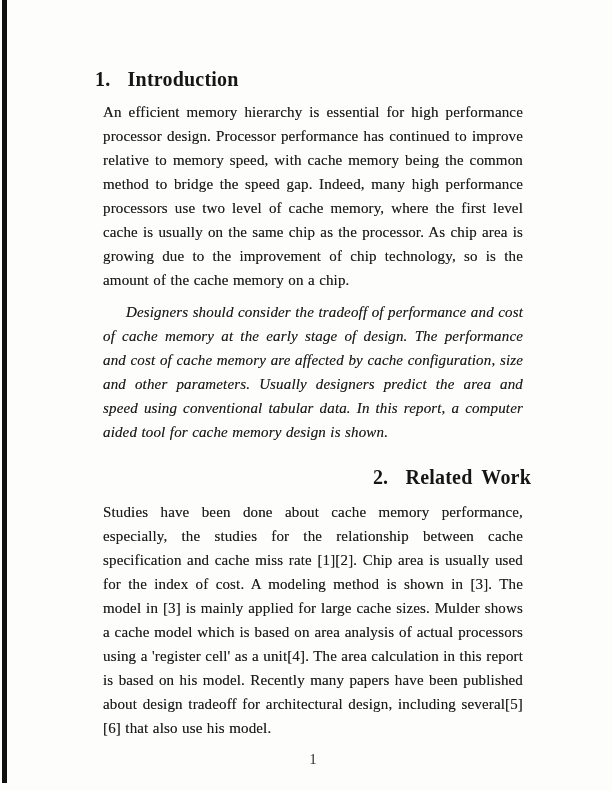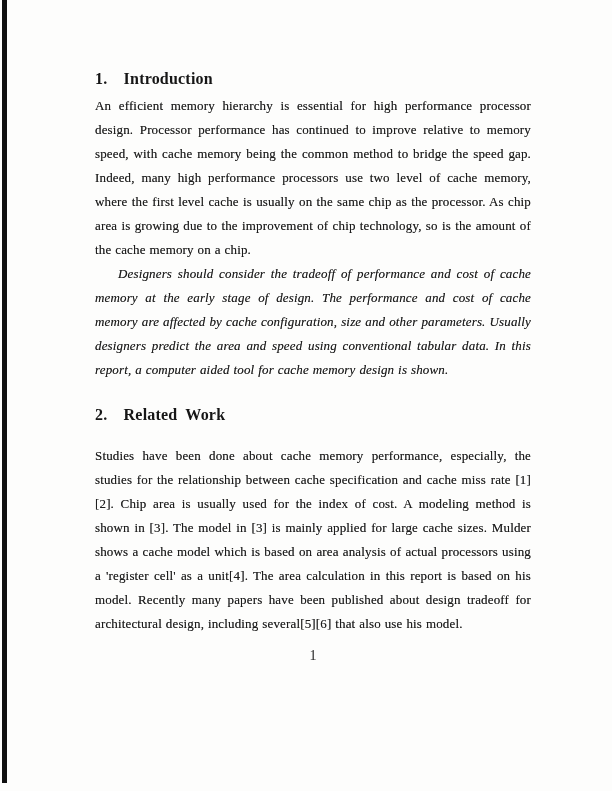--- a/index.html
+++ b/index.html
@@ -26,37 +26,37 @@
     background: #101010;
   }
   .content {
     position: absolute;
     left: 95px;
     top: 0;
     width: 436px;
   }
   h2.section-heading {
     margin: 0;
-    font-size: 16px;
+    font-size: 20px;
     line-height: 26px;
     font-weight: bold;
     letter-spacing: 0.2px;
     color: #161616;
   }
   h2.section-heading .h-num {
     margin-right: 12px;
   }
   h2.section-heading .h-title {
     word-spacing: 4px;
   }
   h2.heading-first  { margin-top: 66px; margin-bottom: 2px; }
-  h2.heading-second { margin-top: 20px; margin-bottom: 16px; }
+  h2.heading-second { margin-top: 20px; margin-bottom: 10px; text-align: right; }
   p.para {
-    margin: 0;
-    font-size: 13px;
+    margin: 8px;
+    font-size: 15px;
     line-height: 24px;
     text-align: justify;
     letter-spacing: 0.15px;
     word-spacing: 0.5px;
     text-shadow: 0 0 0.4px rgba(20,20,20,0.55);
   }
   p.para.indent { text-indent: 23px; font-style: italic; }
   
   p.para.cut { text-align-last: justify; }
   .page-footer {

